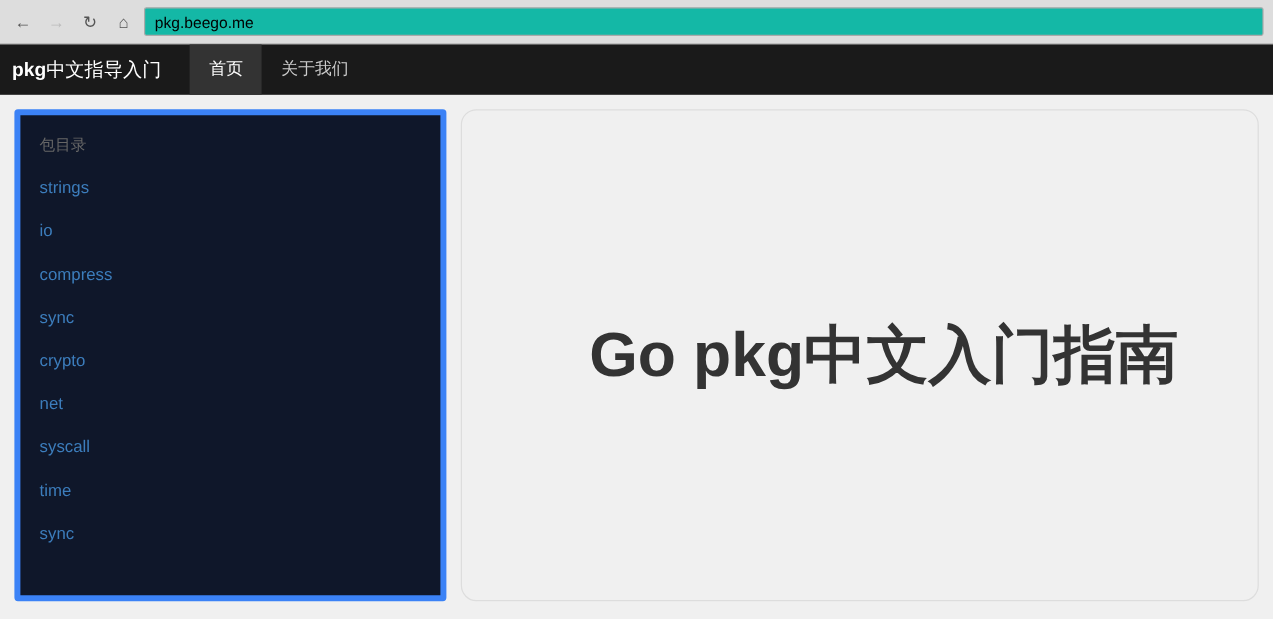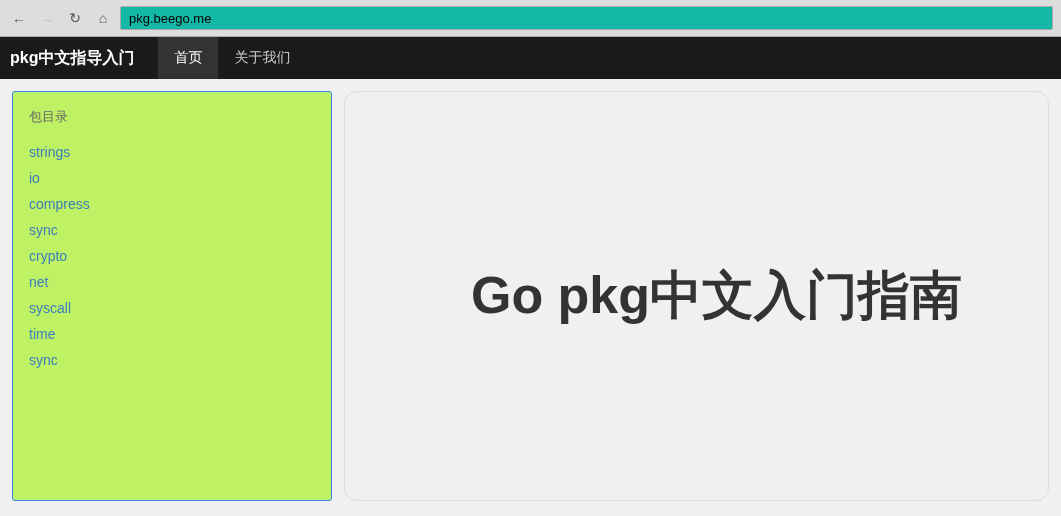--- a/index.html
+++ b/index.html
@@ -68,21 +68,21 @@
     }
 
     .site-title {
       color: white;
       font-size: 16px;
       font-weight: bold;
       margin-right: 24px;
     }
 
     .site-title span {
-      font-weight: bold;
+      font-weight: normal;
     }
 
     .nav-links {
       display: flex;
       gap: 0;
     }
 
     .nav-link {
       color: #ccc;
       text-decoration: none;
@@ -101,38 +101,38 @@
     
     .main-content {
       display: flex;
       padding: 12px;
       gap: 12px;
       min-height: calc(516px - 42px - 40px);
     }
 
     
     .sidebar {
-      width: 320px;
-      background: #bef264;
-      border: 1px solid #3b82f6;
+      width: 360px;
+      background: #0f172a;
+      border: 5px solid #3b82f6;
       border-radius: 3px;
       padding: 16px;
       min-height: 400px;
     }
 
     .sidebar-title {
       font-size: 13px;
       color: #666;
       margin-bottom: 16px;
     }
 
     .sidebar-links {
       display: flex;
       flex-direction: column;
-      gap: 6px;
+      gap: 16px;
       margin-top: 8px;
     }
 
     .sidebar-link {
       color: #3c7dbc;
       text-decoration: none;
       font-size: 14px;
       display: block;
       padding: 2px 0;
     }

